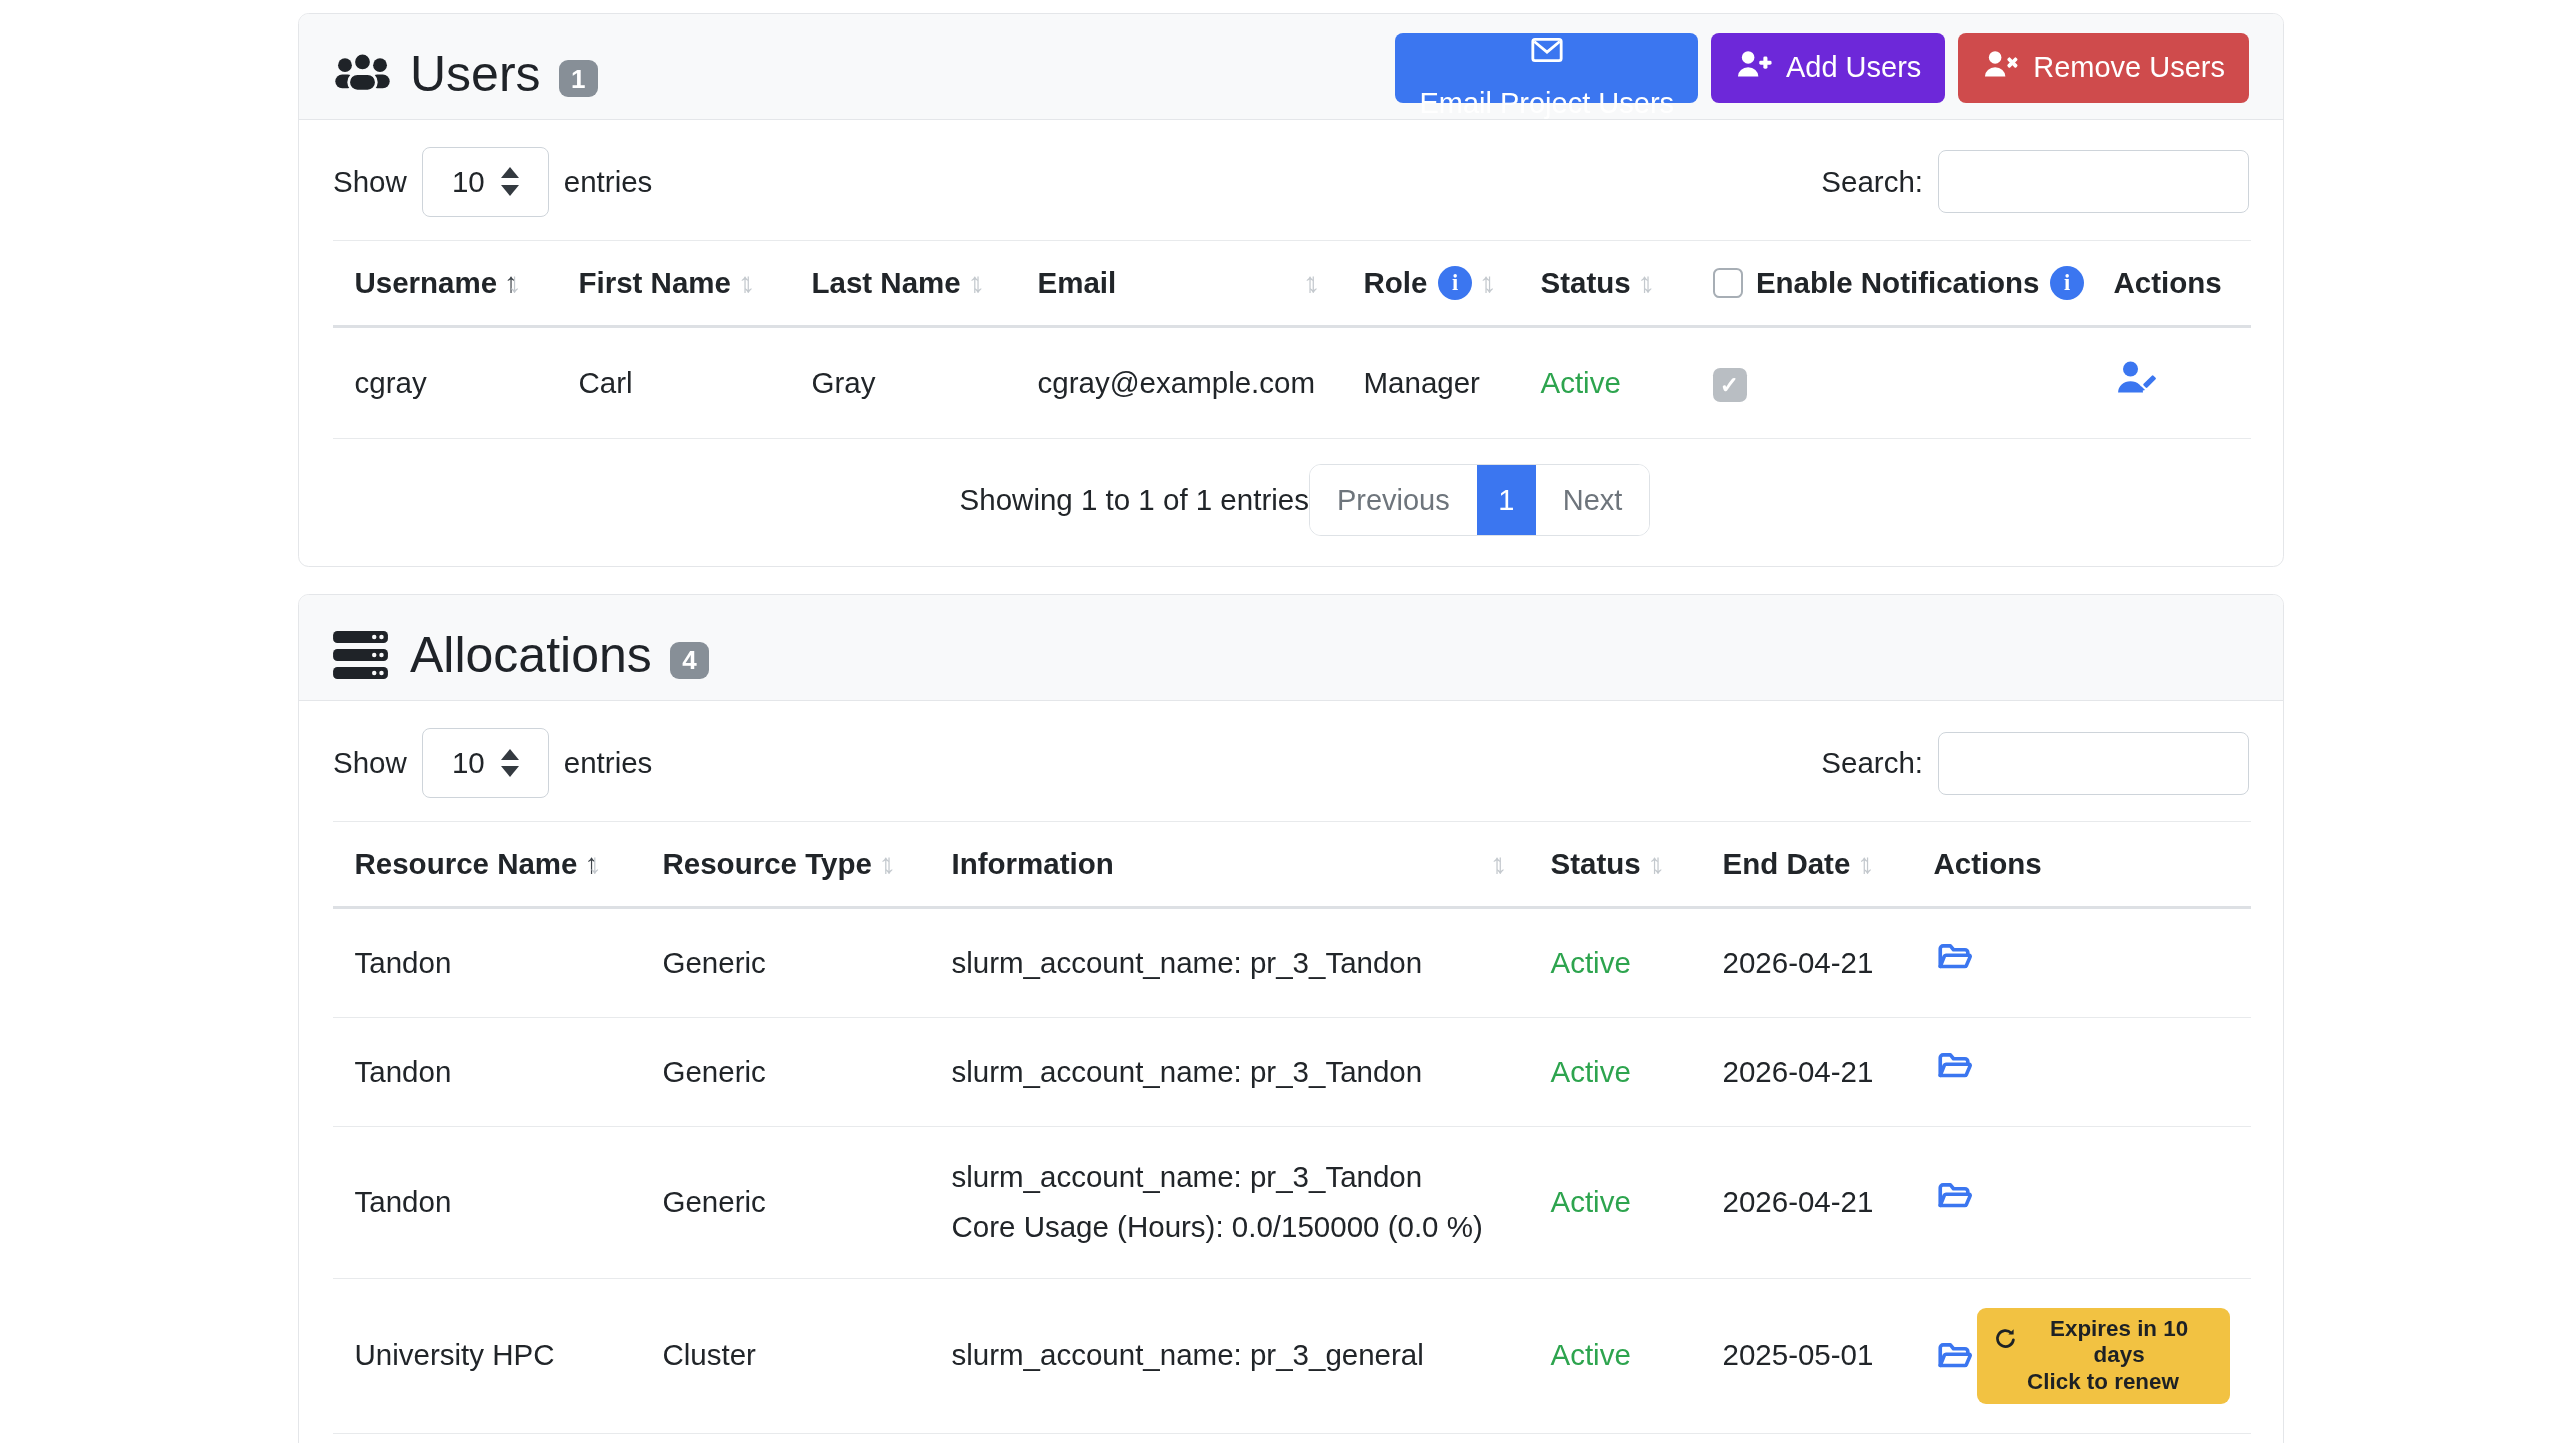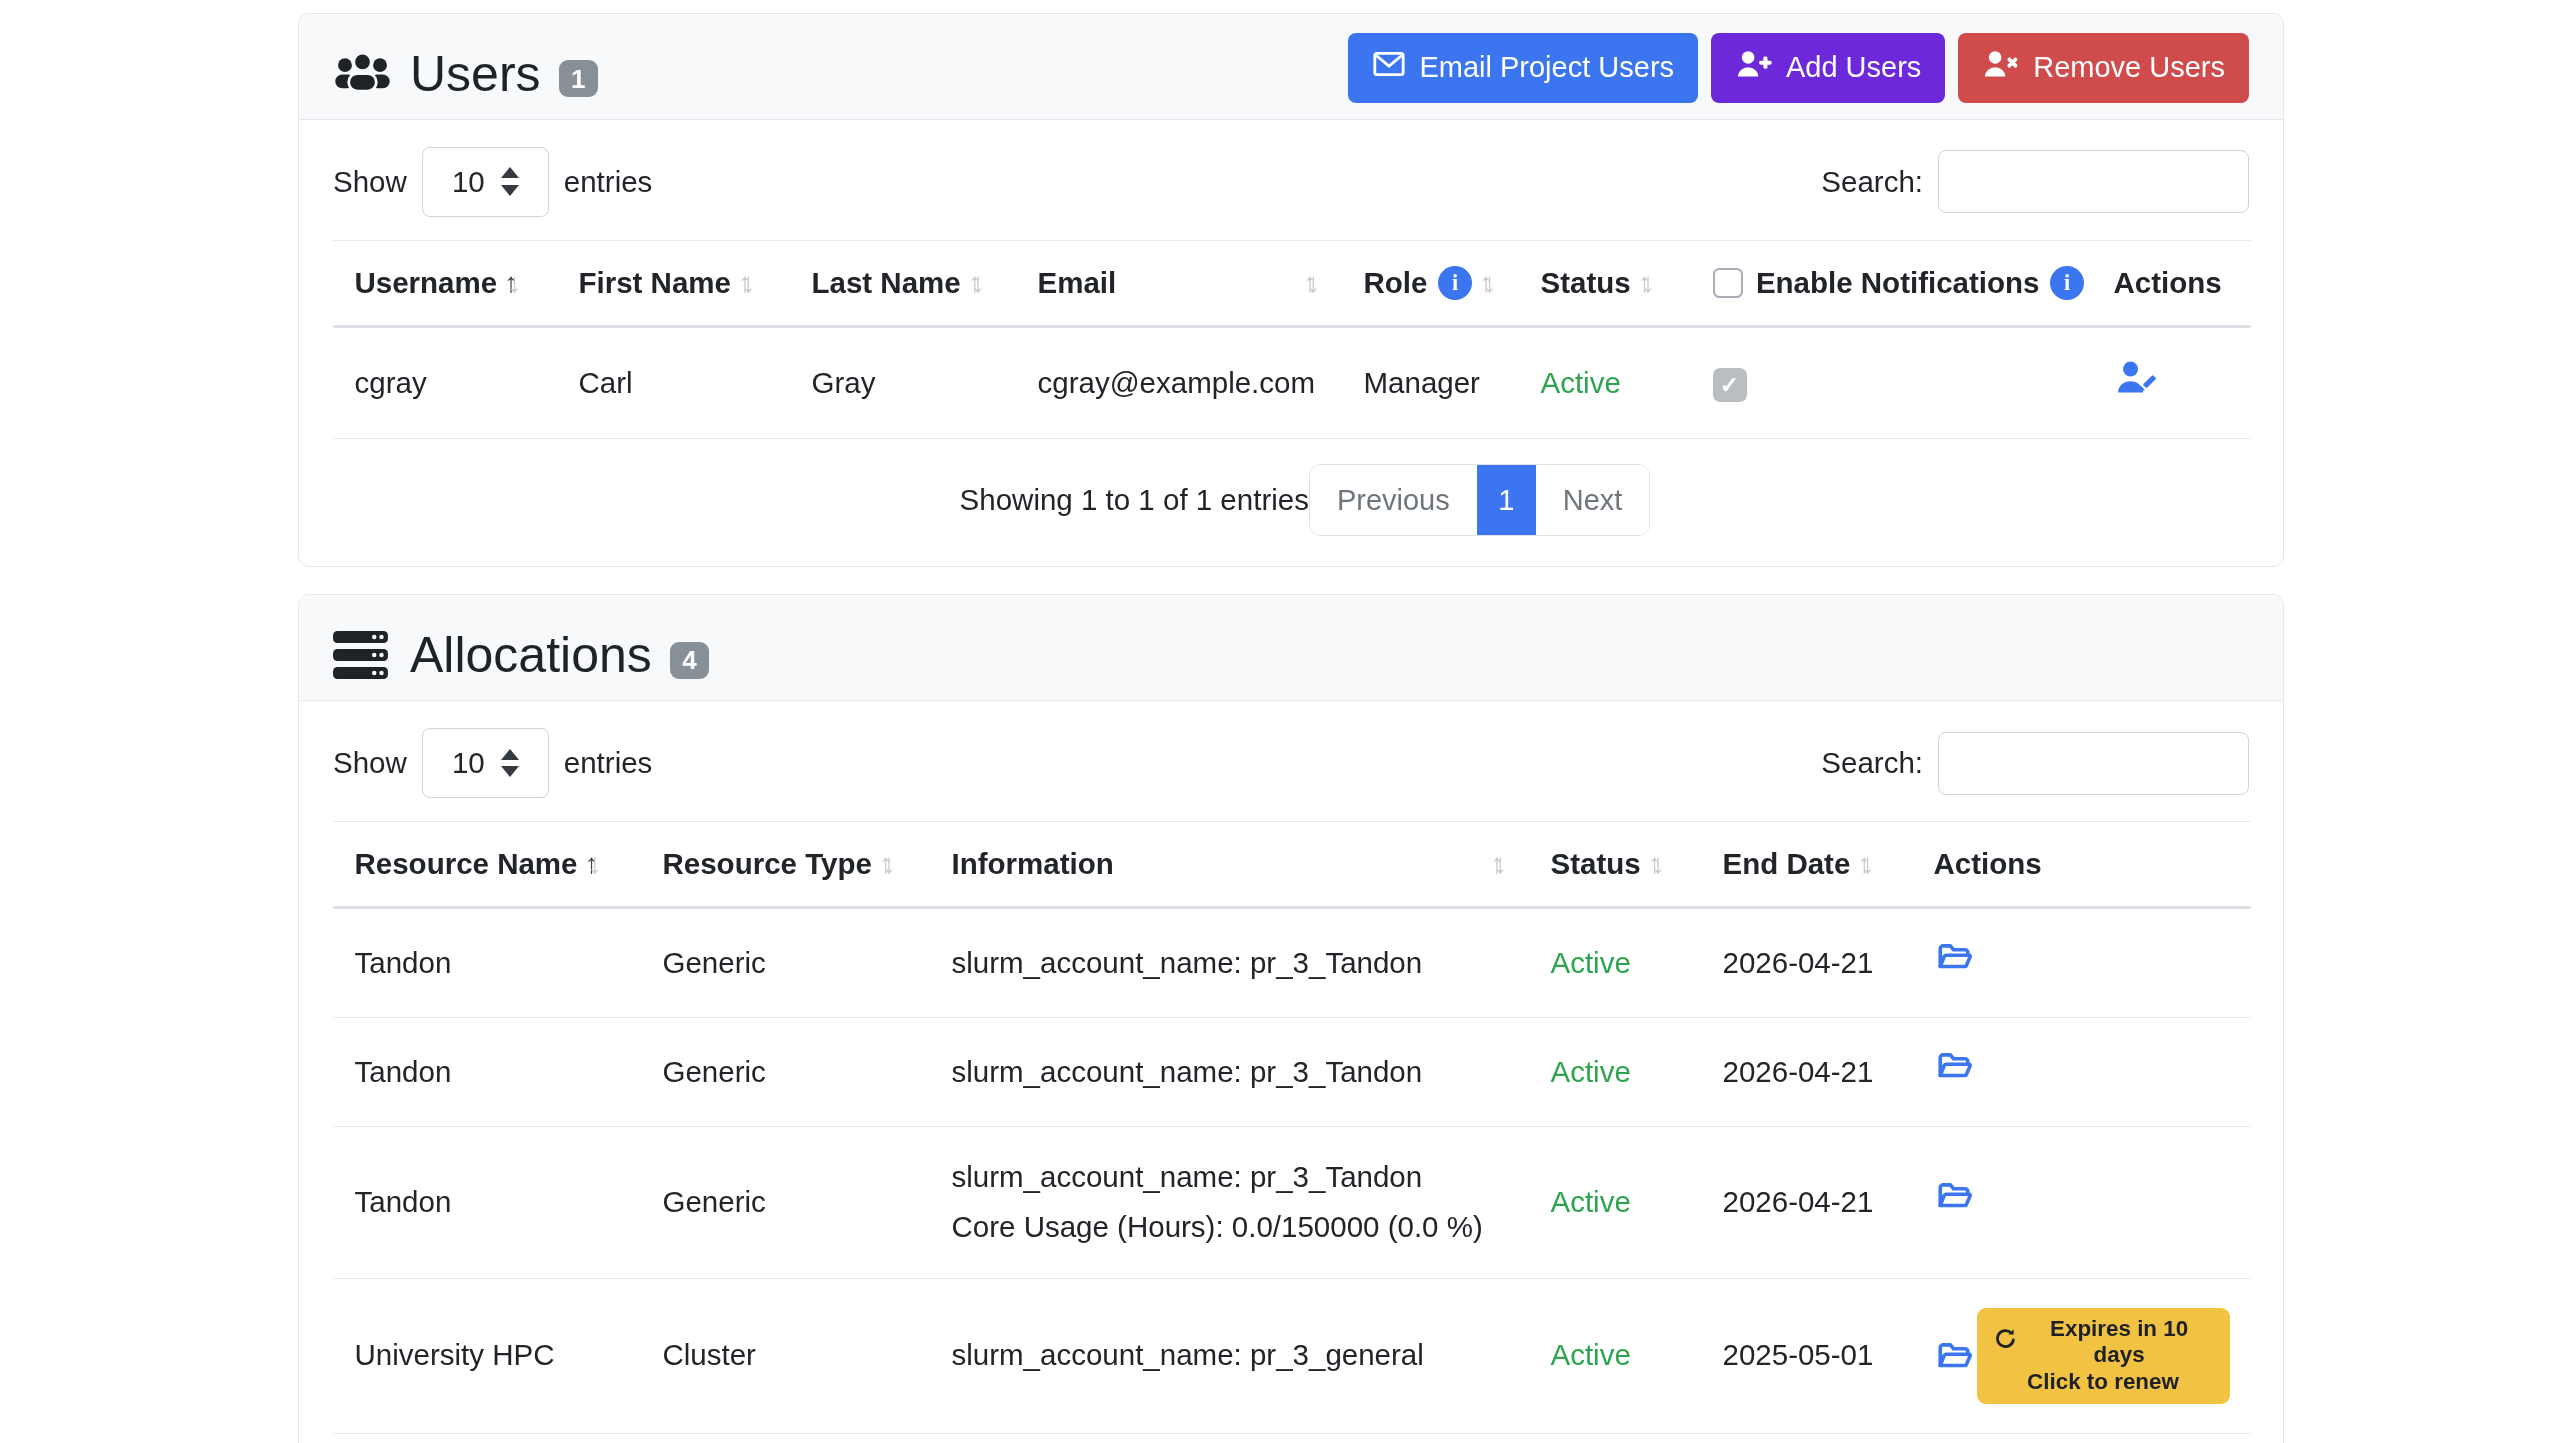--- a/index.html
+++ b/index.html
@@ -21,21 +21,21 @@
   .count-badge{
     background:#878f97;color:#fff;font-size:26px;font-weight:700;
     border-radius:9px;padding:5.4px 12.5px;align-self:flex-end;margin-bottom:5.4px;line-height:1;
   }
   .btn-group{display:flex;gap:12.5px;}
   .btn{
     display:inline-flex;align-items:center;gap:13.4px;height:70px;padding:0 24px;
     border-radius:8px;color:#fff;font-size:29px;font-weight:500;border:none;white-space:nowrap;cursor:pointer;
     font-family:"Liberation Sans", sans-serif;
   }
-  .btn-blue{background:#3b76f0;}
+  .btn-blue{background:#3b76f0;flex-direction:column;}
   .btn-green{background:#6d28d9;}
   .btn-red{background:#cf4b4c;}
   .card-body{padding:27px 34px 30px 34px;}
   .controls{display:flex;justify-content:space-between;align-items:center;margin-bottom:23px;}
   .show-group{display:flex;align-items:center;gap:15px;}
   .select-box{
     width:127px;height:70px;border:1.8px solid #ced4da;border-radius:8px;background:#fff;
     display:flex;align-items:center;justify-content:center;gap:16px;box-sizing:border-box;cursor:pointer;
   }
   .spin-arrows{display:flex;flex-direction:column;gap:6.3px;}

